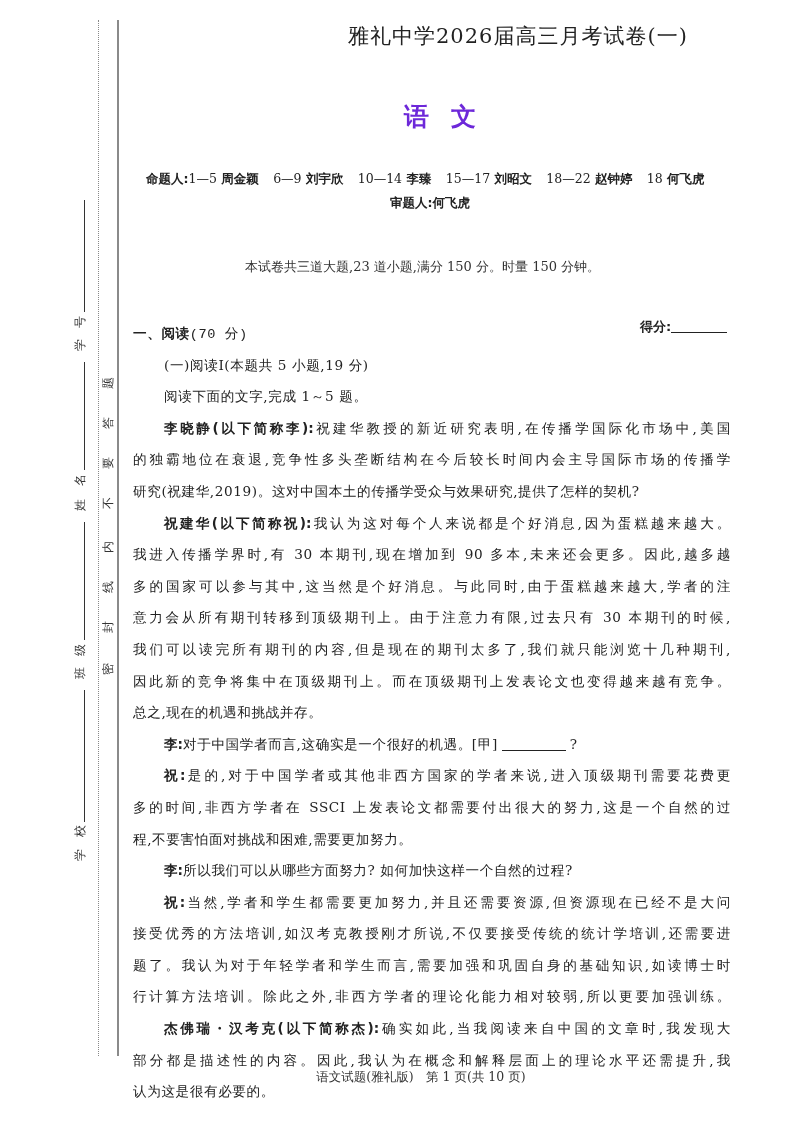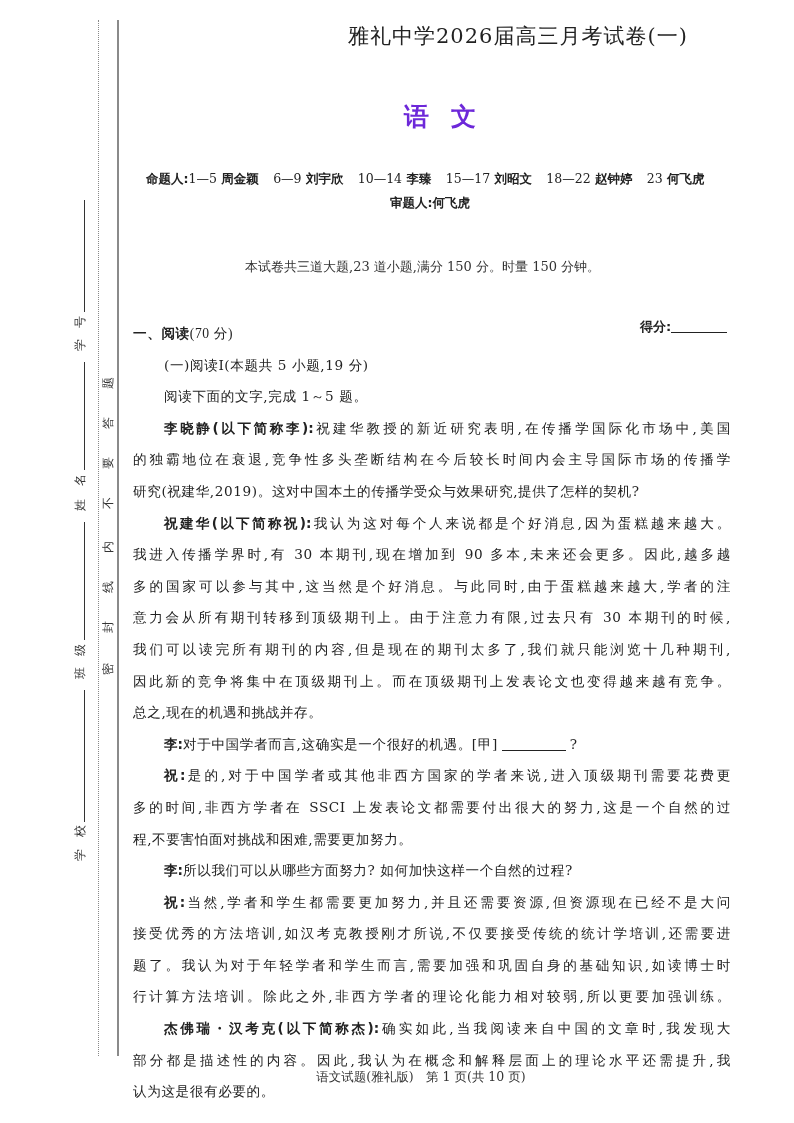--- a/index.html
+++ b/index.html
@@ -46,21 +46,21 @@
       position: absolute; left: 73px; width: 14px; font-size: 12px; color: #333;
       transform: rotate(-90deg); text-align: center; line-height: 14px;
     }
     .field-line { position: absolute; left: 84px; border-left: 1px solid #333; }
 
     
     .content { position: absolute; left: 133px; top: 318px; width: 598px; font-size: 13.6px; color: #222; }
     .line { height: 31.6px; line-height: 31.6px; white-space: nowrap; overflow: visible; letter-spacing: 0.6px; }
     .indent { padding-left: 31px; }
     .section-h { font-family: "DejaVu Sans", sans-serif; font-weight: bold; }
-    .section-h .plain { font-family: Liberation Serif, serif; font-weight: normal; }
+    .section-h .plain { font-family: Liberation Mono, monospace; font-weight: normal; }
     .speaker { font-family: "DejaVu Sans", sans-serif; font-weight: bold; letter-spacing: 0; }
     .blankline { display: inline-block; width: 64px; border-bottom: 1px solid #222; height: 14px; vertical-align: -2px; margin: 0 4px; }
     .just { text-align: justify; text-align-last: justify; }
 
     .footer {
       position: absolute; left: 0; top: 1069px; width: 794px; text-align: center; padding-left: 48px;
       font-size: 12.5px; color: #333; white-space: nowrap;
     }
   </style>
 </head>
@@ -98,21 +98,21 @@
   <span>命题人:</span><span class="num">1—5</span>
   <span>周金颖</span><span class="gap"></span>
   <span class="num">6—9</span>
   <span>刘宇欣</span><span class="gap"></span>
   <span class="num">10—14</span>
   <span>李臻</span><span class="gap"></span>
   <span class="num">15—17</span>
   <span>刘昭文</span><span class="gap"></span>
   <span class="num">18—22</span>
   <span>赵钟婷</span><span class="gap"></span>
-  <span class="num">23</span>
+  <span class="num">18</span>
   <span>何飞虎</span>
 </div>
 <div class="reviewer">审题人:何飞虎</div>
 
 <div class="intro">本试卷共三道大题,23 道小题,满分 150 分。时量 150 分钟。</div>
 <div class="score">
   <span>得分:</span><span class="blank"></span>
 </div>
 
 <div class="content">

